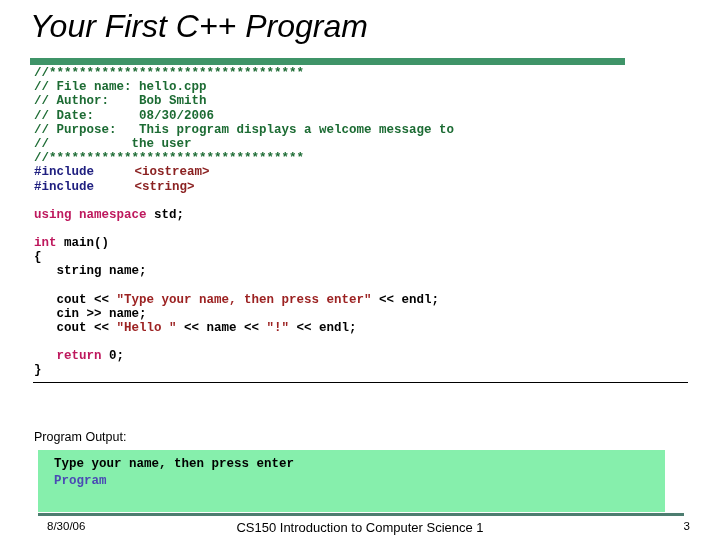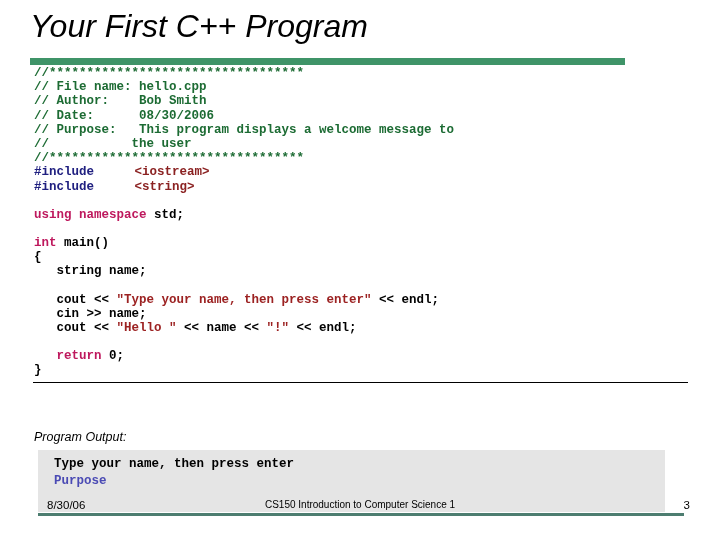--- a/index.html
+++ b/index.html
@@ -68,21 +68,20 @@
     height: 1px;
     background: #000000;
   }
 
   
   #output-label {
     position: absolute;
     left: 34px;
     top: 430px;
     font-size: 12.5px;
-    font-style: italic;
     font-family: "Liberation Sans", sans-serif;
     color: #000000;
     white-space: nowrap;
   }
 
   
   #console-box {
     position: absolute;
     left: 38px;
     top: 450px;
@@ -109,39 +108,39 @@
     position: absolute;
     left: 38px;
     top: 513px;
     width: 646px;
     height: 3px;
     background: #4d7d70;
   }
   #footer {
     position: absolute;
     left: 0;
-    top: 499px;
+    top: 520px;
     width: 720px;
     height: 18px;
   }
   #footer-date {
     position: absolute;
     left: 47px;
     top: 0px;
     font-size: 11.5px;
     color: #000000;
     white-space: nowrap;
   }
   #footer-center {
     position: absolute;
     left: 0;
     top: 0px;
     width: 720px;
     text-align: center;
-    font-size: 10px;
+    font-size: 13px;
     color: #000000;
     white-space: nowrap;
   }
   #footer-page {
     position: absolute;
     right: 30px;
     top: 0px;
     font-size: 11.5px;
     color: #000000;
     white-space: nowrap;
@@ -153,22 +152,22 @@
 <div id="slide-title">Your First C++ Program</div>
 
 <div id="title-rule" style="background: rgb(63, 148, 104);"></div>
 
 <div id="code-block"><span class="ln"><span class="cmt">//**********************************</span></span><span class="ln"><span class="cmt">// File name: hello.cpp</span></span><span class="ln"><span class="cmt">// Author:    Bob Smith</span></span><span class="ln"><span class="cmt">// Date:      08/30/2006</span></span><span class="ln"><span class="cmt">// Purpose:   This program displays a welcome message to</span></span><span class="ln"><span class="cmt">//           the user</span></span><span class="ln"><span class="cmt">//**********************************</span></span><span class="ln"><span class="pre">#include </span><span class="hdr">&lt;iostream&gt;</span></span><span class="ln"><span class="pre">#include </span><span class="hdr">&lt;string&gt;</span></span><span class="ln blank">&nbsp;</span><span class="ln"><span class="kw">using namespace </span><span>std;</span></span><span class="ln blank">&nbsp;</span><span class="ln"><span class="kw">int </span><span>main()</span></span><span class="ln"><span>{</span></span><span class="ln"><span>   string name;</span></span><span class="ln blank">&nbsp;</span><span class="ln"><span>   cout &lt;&lt; </span><span class="str">"Type your name, then press enter"</span><span> &lt;&lt; endl;</span></span><span class="ln"><span>   cin &gt;&gt; name;</span></span><span class="ln"><span>   cout &lt;&lt; </span><span class="str">"Hello "</span><span> &lt;&lt; name &lt;&lt; </span><span class="str">"!"</span><span> &lt;&lt; endl;</span></span><span class="ln blank">&nbsp;</span><span class="ln"><span>   </span><span class="kw">return </span><span>0;</span></span><span class="ln"><span>}</span></span></div>
 
 <div id="divider"></div>
 
 <div id="output-label">Program Output:</div>
 
-<div id="console-box" style="background: #e5e5e5;">
-  <div id="console-text"><span class="ln">Type your name, then press enter</span><span class="ln usr">Purpose</span></div>
+<div id="console-box" style="background: #86efac;">
+  <div id="console-text"><span class="ln">Type your name, then press enter</span><span class="ln usr">Program</span></div>
 </div>
 
 <div id="footer-rule" style="background: rgb(77, 125, 112);"></div>
 
 <div id="footer">
   <div id="footer-date">8/30/06</div>
   <div id="footer-center">CS150 Introduction to Computer Science 1</div>
   <div id="footer-page">3</div>
 </div>
 

